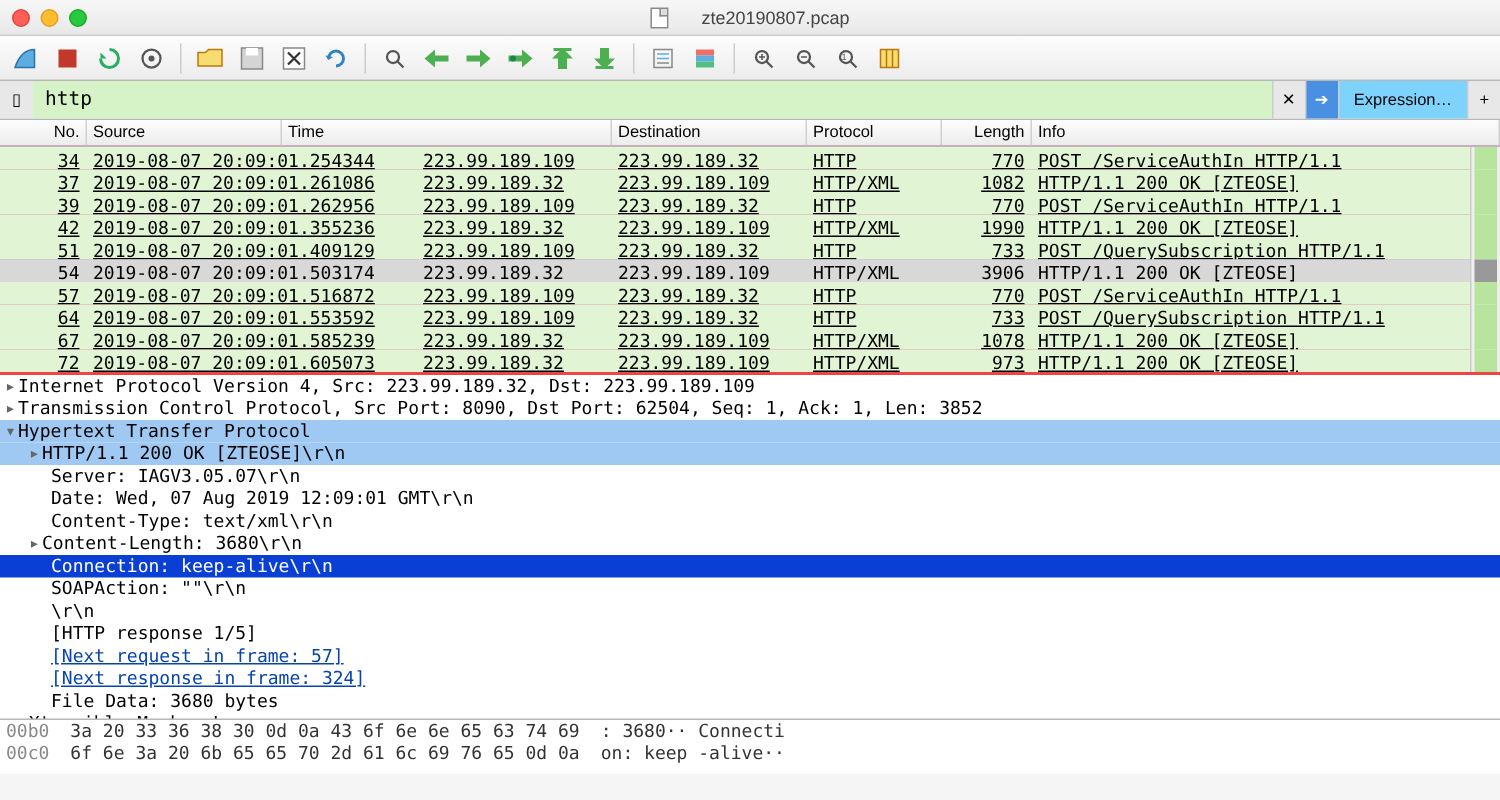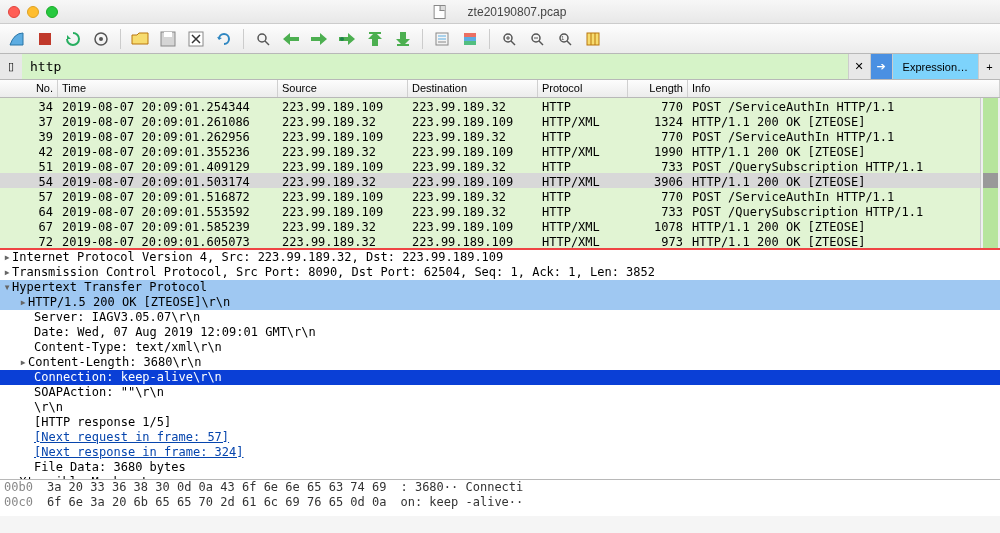--- a/index.html
+++ b/index.html
@@ -17,21 +17,21 @@
 .filterbar { height:26px; display:flex; align-items:stretch; border-bottom:1px solid #b8b8b8; background:#fff; }
 .filter-input { flex:1; padding:0 8px; font-size:13px; background:#d6f3c8; border:none; outline:none; font-family:Menlo,monospace; }
 .filter-btn { width:22px; display:flex; align-items:center; justify-content:center; background:#e8e8e8; border-left:1px solid #ccc; font-size:11px; }
 .filter-expr { background:#7dd3fc; border-left:1px solid #ccc; display:flex; align-items:center; padding:0 10px; font-size:11px; }
 .arrow-blue{background:#4a90e2;color:#fff;width:22px;}
 .packets { height:170px; overflow:hidden; background:#ec4899; border-bottom:2px solid #ef4444; position:relative; font-family:Menlo,Consolas,monospace; font-size:12px; }
 .phead { display:flex; height:18px; background:linear-gradient(#fdfdfd,#ececec); border-bottom:1px solid #b8b8b8; font-family:"Helvetica Neue",Arial,sans-serif; font-size:11px; }
 .pcol { padding:2px 4px; border-right:1px solid #d0d0d0; overflow:hidden; white-space:nowrap; }
 .c-no{width:58px;text-align:right;} .c-time{width:220px;} .c-src{width:130px;} .c-dst{width:130px;} .c-proto{width:90px;} .c-len{width:60px;text-align:right;} .c-info{flex:1;}
 .prow { display:flex; height:15px; line-height:15px; }
-.prow.green{ background:#e1f4d3; }
+.prow.green{ background:#e1f4d3;text-decoration:underline; }
 .prow.sel{ background:#d8d8d8; }
 .prow.sel .pcol{ background:#d8d8d8; }
 .prow .pcol{ border-right:1px solid transparent; }
 .sidegut{position:absolute;top:18px;right:0;width:20px;bottom:0;background:#efefef;border-left:1px solid #ccc;}
 .sg-seg{ height:15px; margin:0 2px;}
 .sg-g{background:#b7e59d;}
 .details { height:230px; overflow:hidden; background:#fff; border-bottom:1px solid #b8b8b8; font-family:Menlo,Consolas,monospace; font-size:12px; line-height:15px; }
 .drow{ display:flex; align-items:center; padding-left:2px; height:15px; white-space:nowrap;}
 .drow .arr{width:10px;display:inline-block;text-align:center;color:#666;}
 .drow.sel-blue{background:#9fc8f2;}
@@ -193,22 +193,22 @@
   <input class="filter-input" value="http" style="">
   <div class="filter-btn">✕</div>
   <div class="filter-btn arrow-blue">➔</div>
   <div class="filter-expr">Expression…</div>
   <div class="filter-btn">+</div>
 </div>
 
 <div class="packets">
   <div class="phead">
     <div class="pcol c-no">No.</div>
+    <div class="pcol c-src">Source</div>
     <div class="pcol c-time">Time</div>
-    <div class="pcol c-src">Source</div>
     <div class="pcol c-dst">Destination</div>
     <div class="pcol c-proto">Protocol</div>
     <div class="pcol c-len">Length</div>
     <div class="pcol c-info">Info</div>
   </div>
   <div id="packet-rows">
       <div class="prow green">
         <div class="pcol c-no">34</div>
         <div class="pcol c-time">2019-08-07 20:09:01.254344</div>
         <div class="pcol c-src">223.99.189.109</div>
@@ -216,21 +216,21 @@
         <div class="pcol c-proto">HTTP</div>
         <div class="pcol c-len">770</div>
         <div class="pcol c-info">POST /ServiceAuthIn HTTP/1.1</div>
       </div>
       <div class="prow green">
         <div class="pcol c-no">37</div>
         <div class="pcol c-time">2019-08-07 20:09:01.261086</div>
         <div class="pcol c-src">223.99.189.32</div>
         <div class="pcol c-dst">223.99.189.109</div>
         <div class="pcol c-proto">HTTP/XML</div>
-        <div class="pcol c-len">1324</div>
+        <div class="pcol c-len">1082</div>
         <div class="pcol c-info">HTTP/1.1 200 OK [ZTEOSE]</div>
       </div>
       <div class="prow green">
         <div class="pcol c-no">39</div>
         <div class="pcol c-time">2019-08-07 20:09:01.262956</div>
         <div class="pcol c-src">223.99.189.109</div>
         <div class="pcol c-dst">223.99.189.32</div>
         <div class="pcol c-proto">HTTP</div>
         <div class="pcol c-len">770</div>
         <div class="pcol c-info">POST /ServiceAuthIn HTTP/1.1</div>
@@ -321,21 +321,21 @@
   <div class="drow">
       <span class="arr">▸</span>
       <span class="txt">Transmission Control Protocol, Src Port: 8090, Dst Port: 62504, Seq: 1, Ack: 1, Len: 3852</span>
     </div>
   <div class="drow sel-blue">
       <span class="arr">▾</span>
       <span class="txt">Hypertext Transfer Protocol</span>
     </div>
   <div class="drow sel-blue indent1">
       <span class="arr">▸</span>
-      <span class="txt">HTTP/1.5 200 OK [ZTEOSE]\r\n</span>
+      <span class="txt">HTTP/1.1 200 OK [ZTEOSE]\r\n</span>
     </div>
   <div class="drow indent2">
       <span class="txt">Server: IAGV3.05.07\r\n</span>
     </div>
   <div class="drow indent2">
       <span class="txt">Date: Wed, 07 Aug 2019 12:09:01 GMT\r\n</span>
     </div>
   <div class="drow indent2">
       <span class="txt">Content-Type: text/xml\r\n</span>
     </div>

